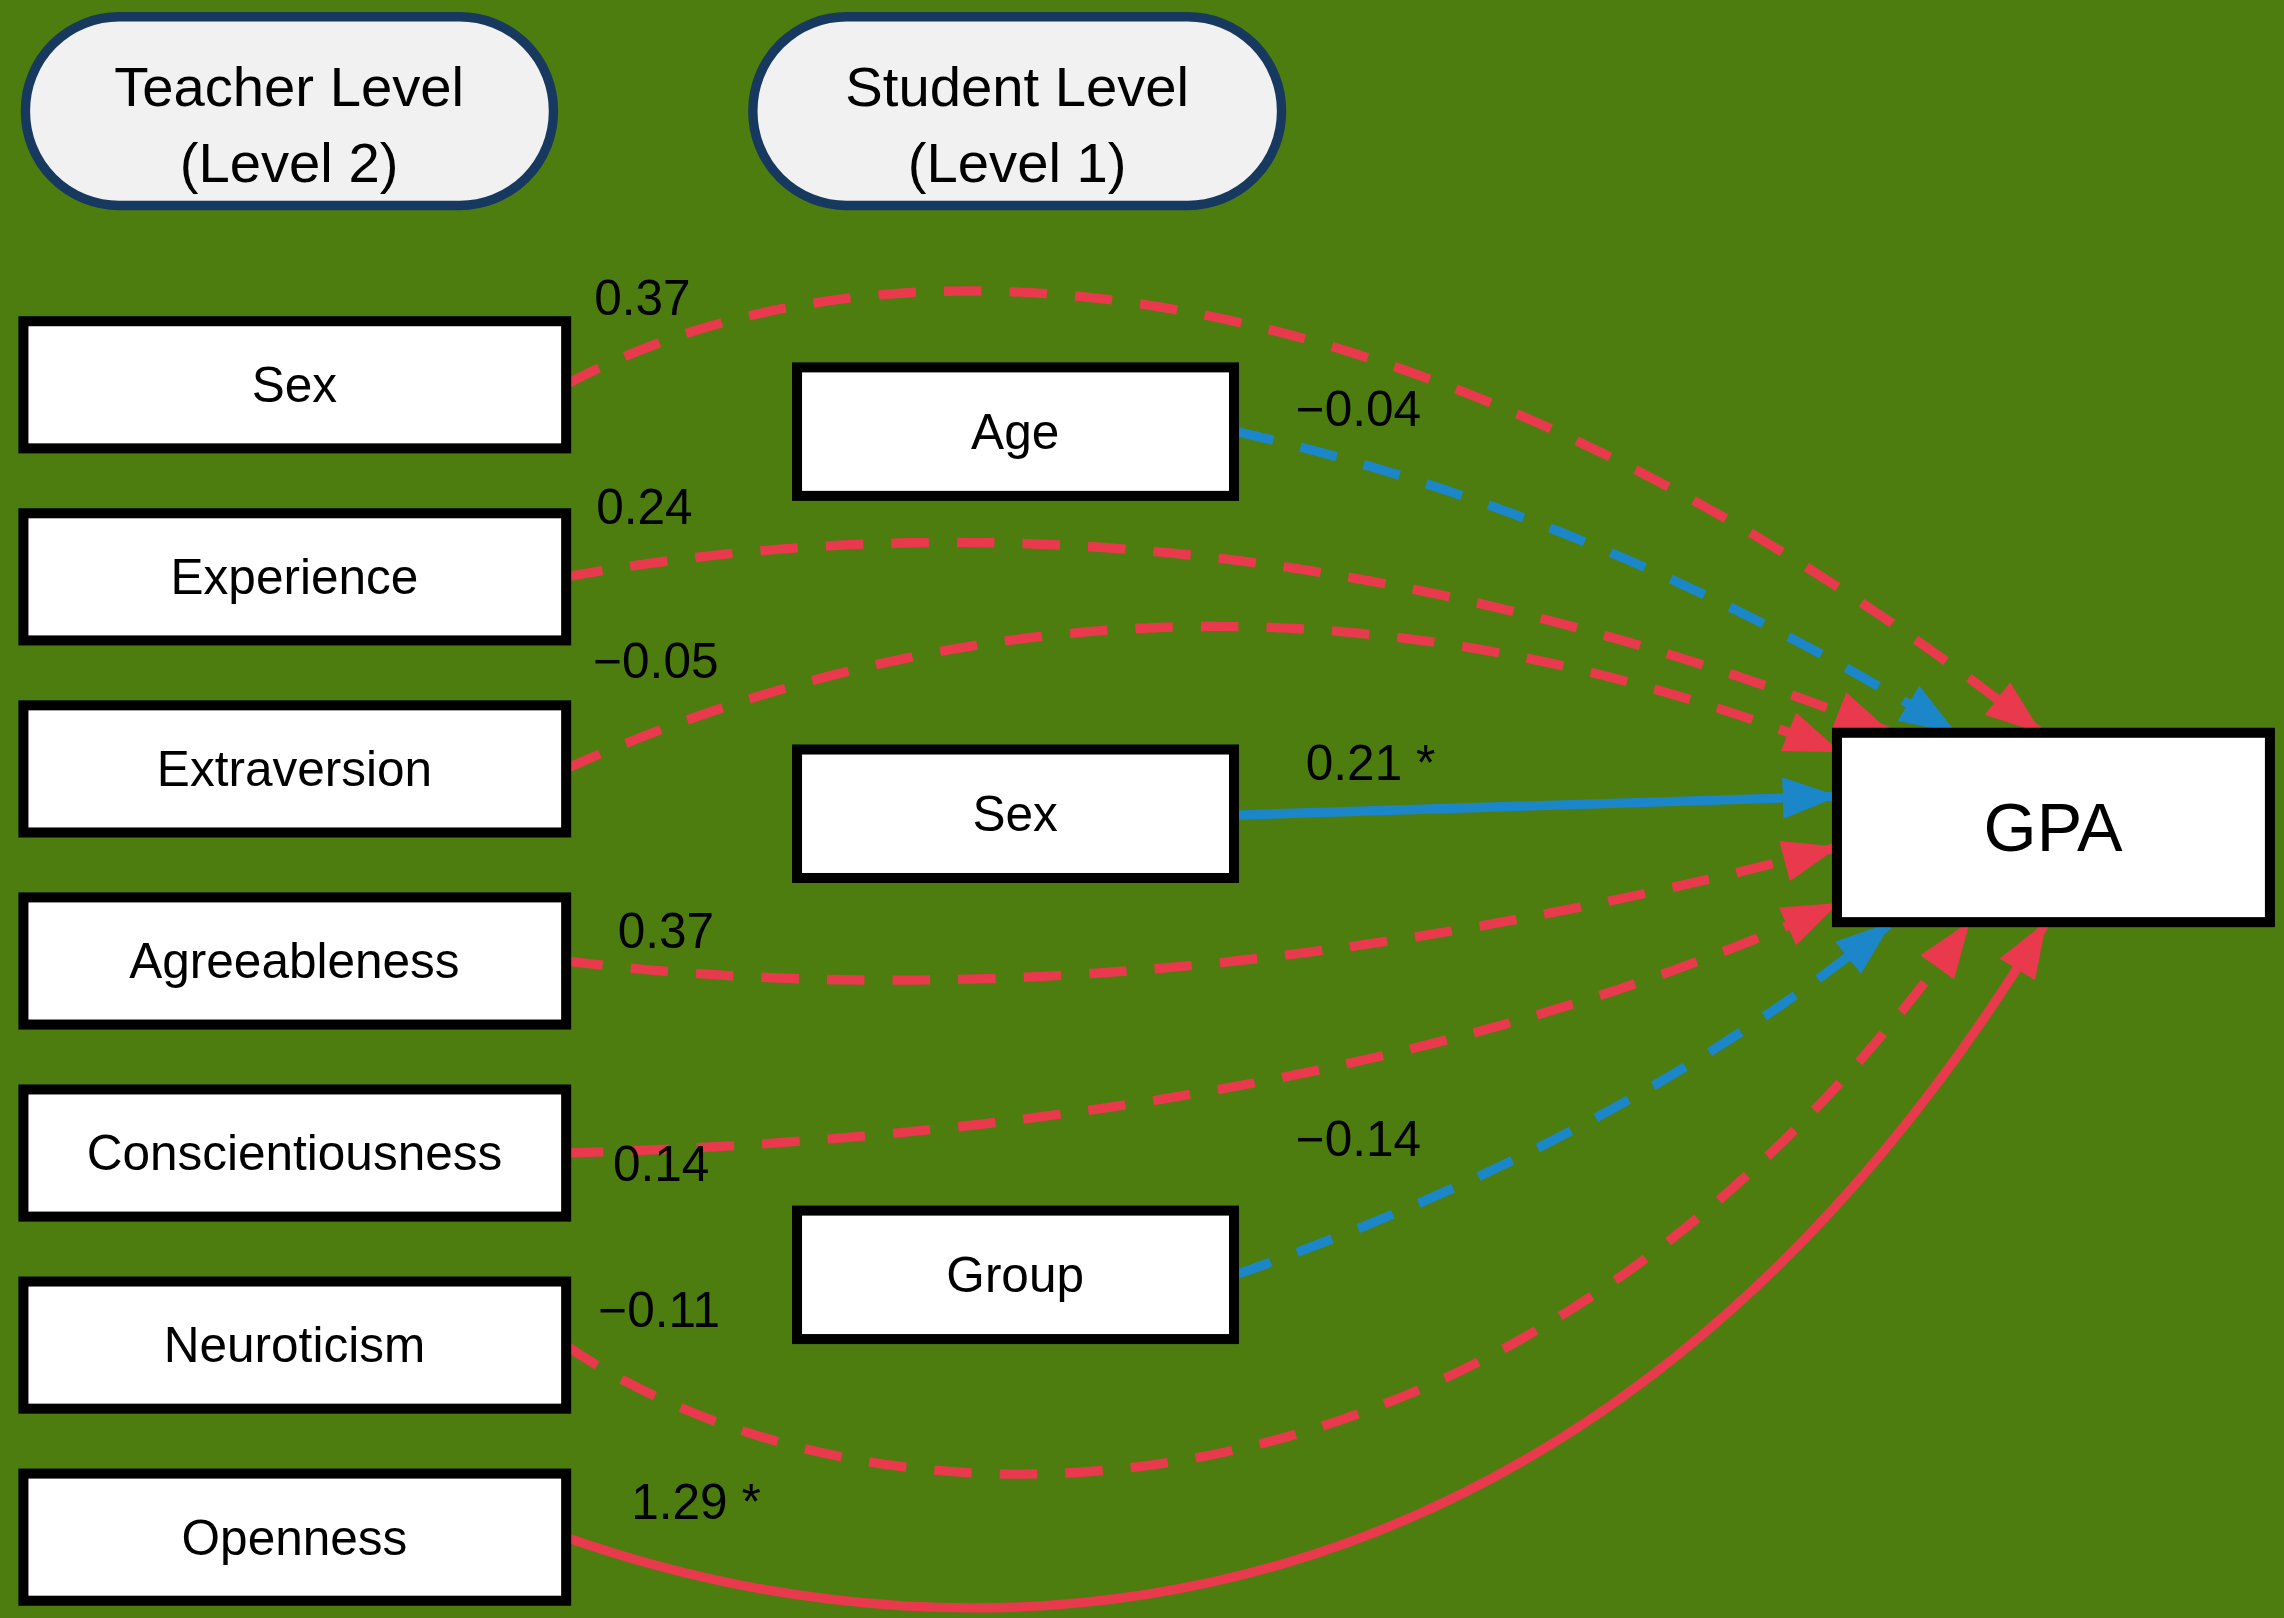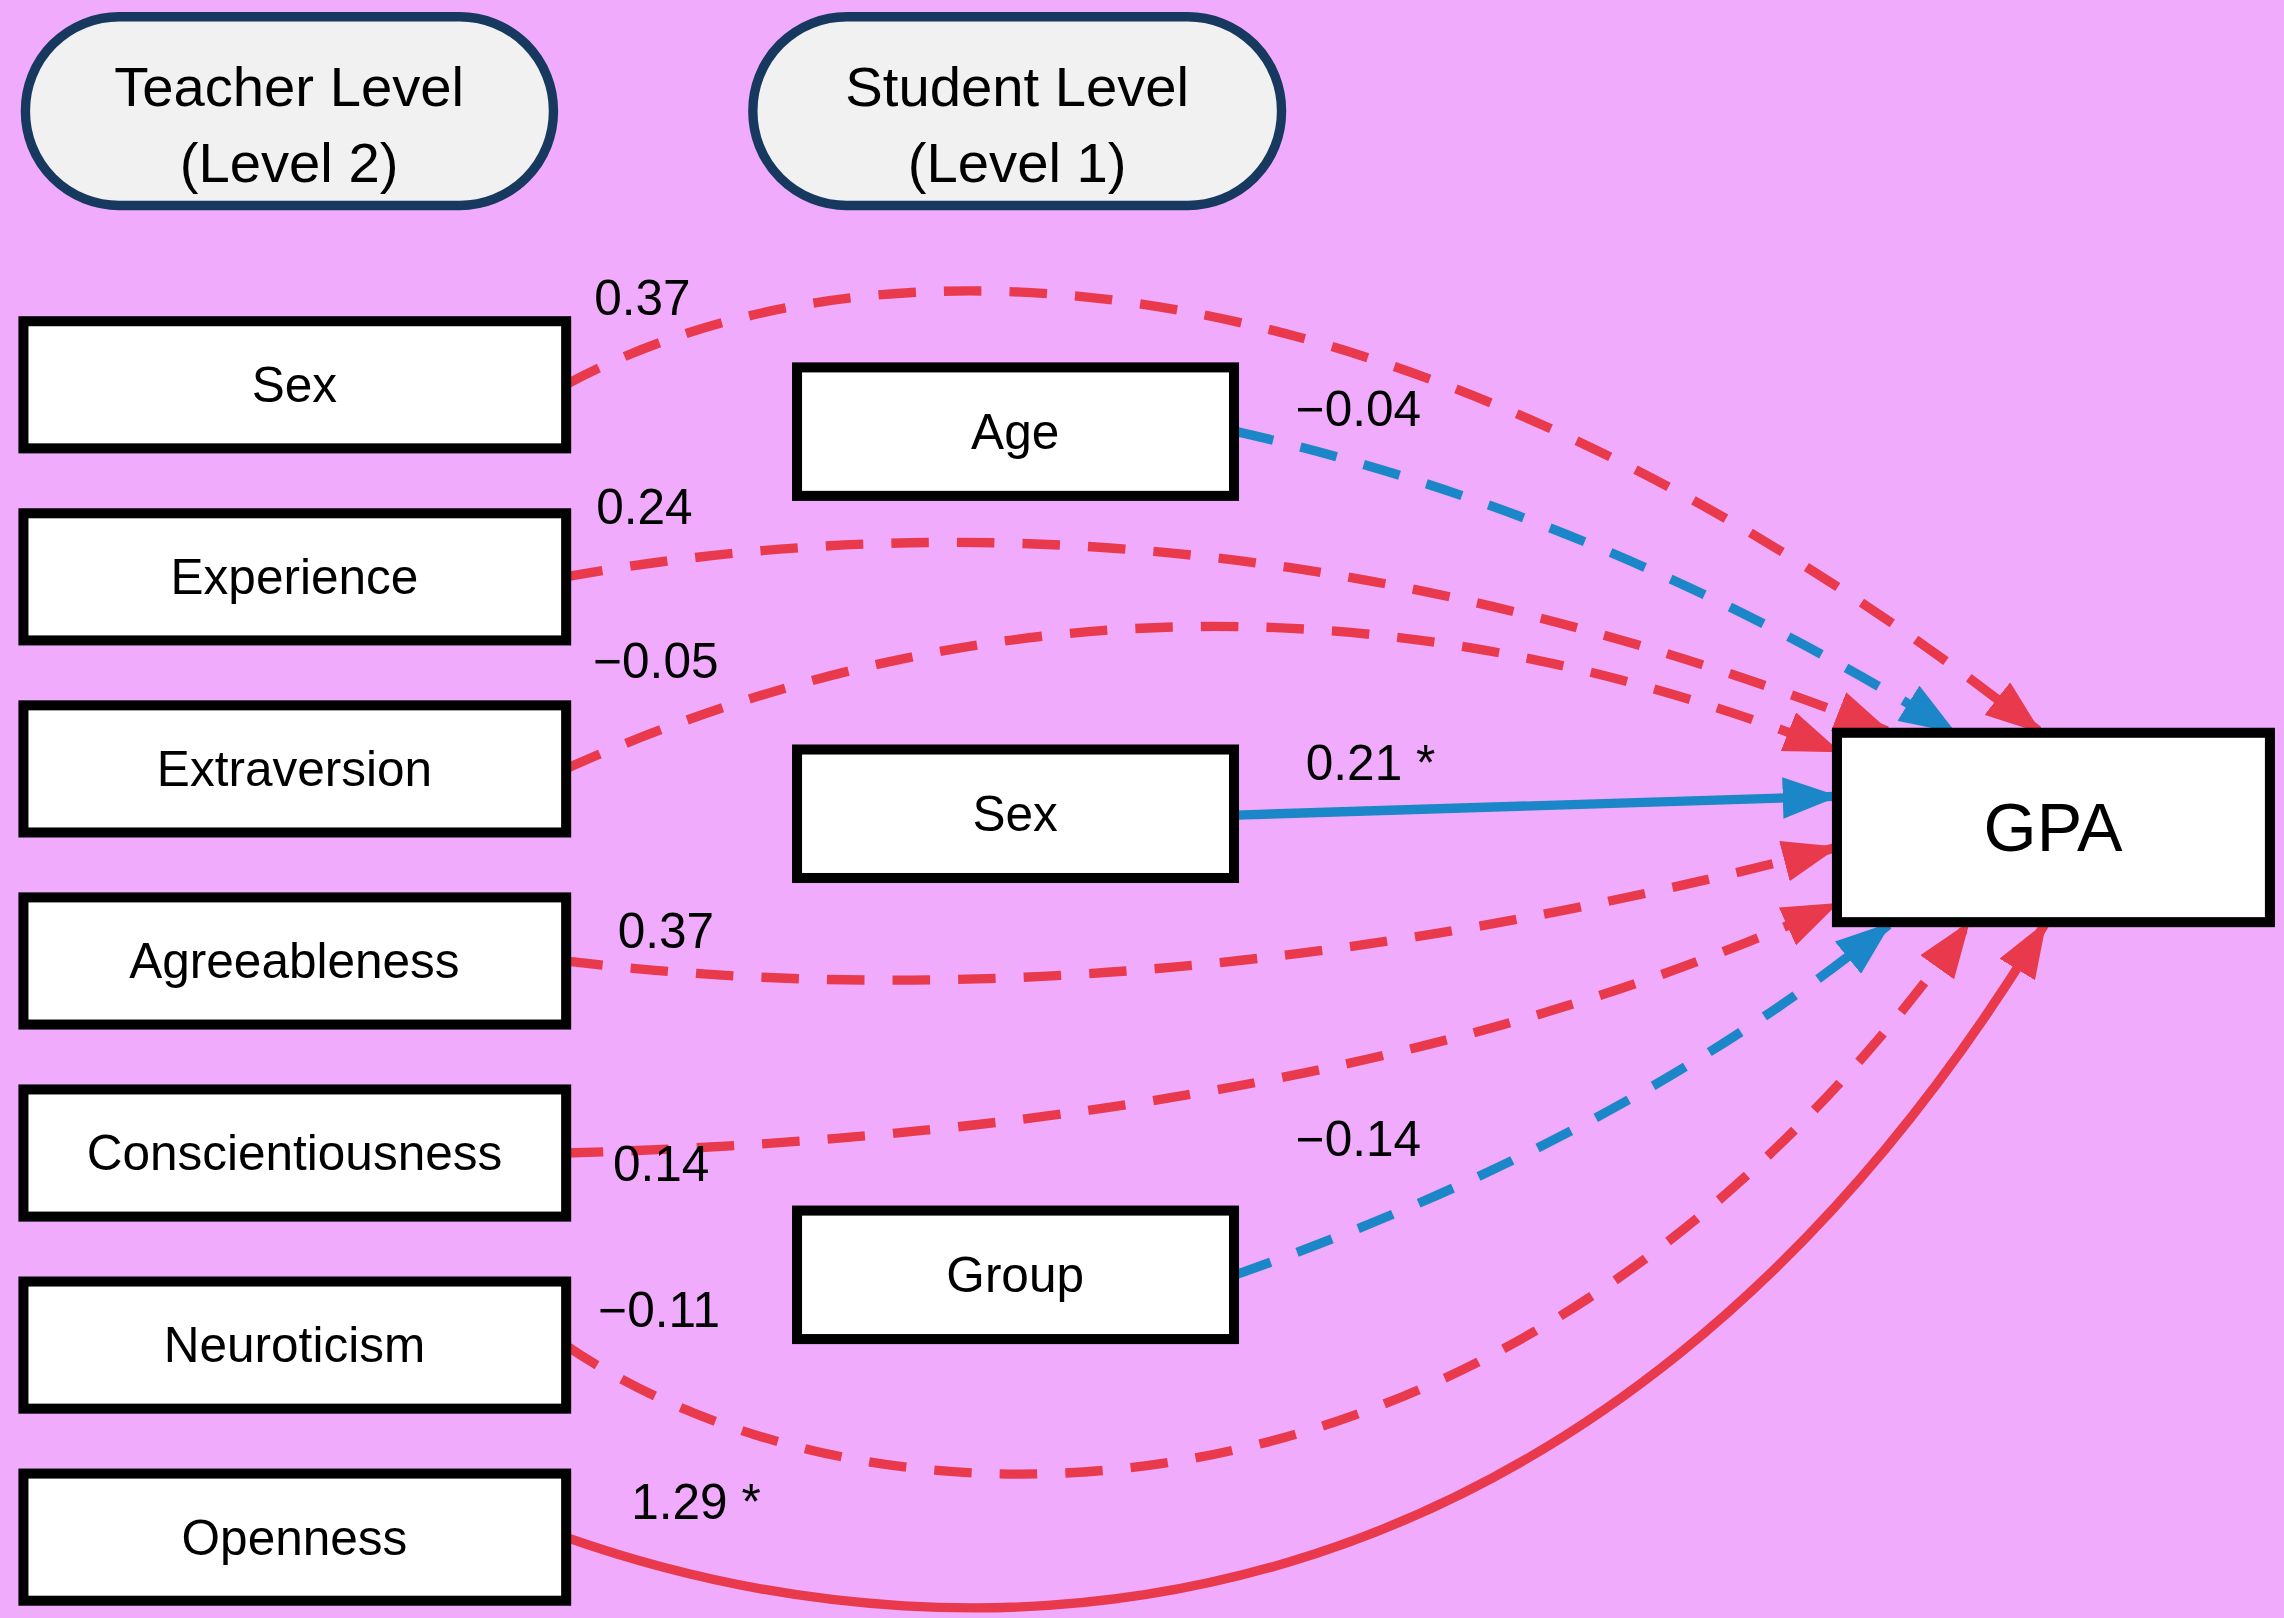--- a/index.html
+++ b/index.html
@@ -3,21 +3,21 @@
 <meta charset="utf-8">
 <style>
   html, body {
     margin: 0;
     padding: 0;
     background: #ffffff;
     font-family: "Liberation Sans", sans-serif;
   }
   .figure-wrap {
     width: 100%;
-    background: #f0abfc;
+    background: #4d7c0f;
   }
   svg {
     display: block;
     width: 100%;
     height: auto;
   }
   .path-line {
     fill: none;
     stroke-width: 14;
     stroke-linecap: butt;

